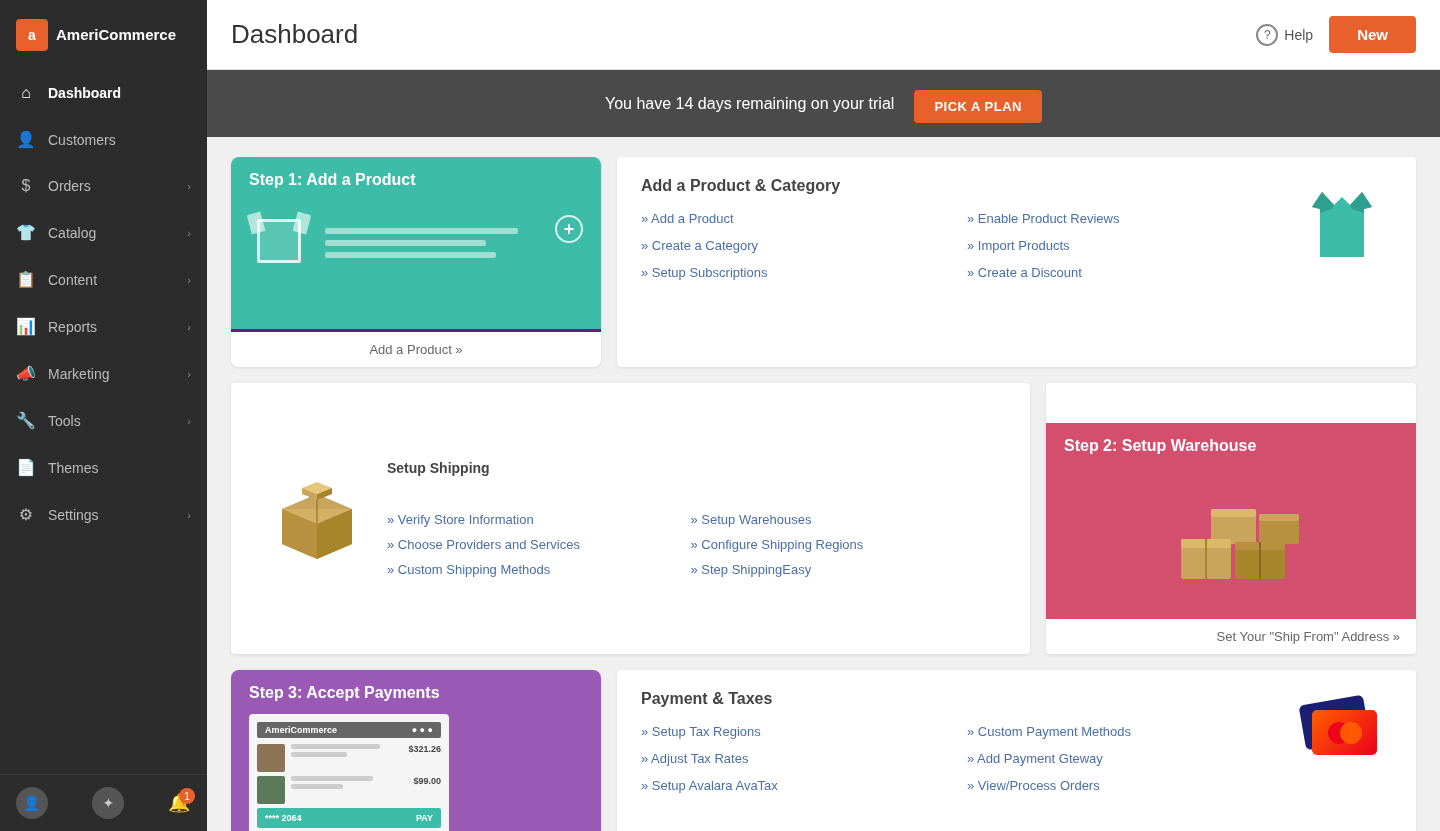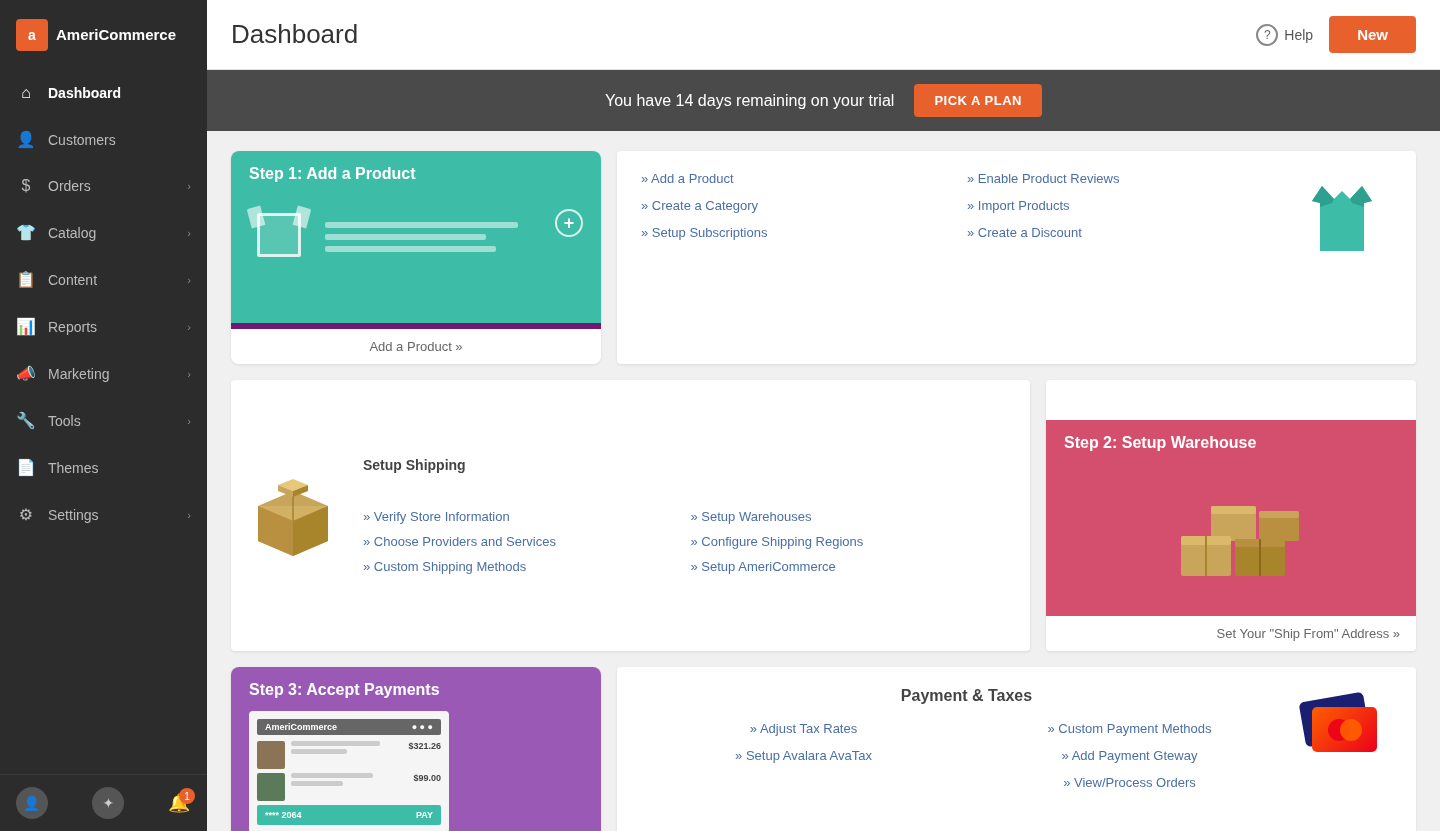--- a/index.html
+++ b/index.html
@@ -156,20 +156,21 @@
     .pick-plan-btn {
       background: #e8612c;
       color: white;
       border: none;
       padding: 9px 20px;
       font-size: 13px;
       font-weight: 700;
       border-radius: 4px;
       cursor: pointer;
       letter-spacing: 0.5px;
+      margin-top: 6px;
     }
 
     
     .dashboard-content {
       flex: 1;
       overflow-y: auto;
       padding: 20px 24px;
       background: #f0f0f0;
     }
 
@@ -203,21 +204,21 @@
       display: flex;
       flex-direction: column;
       justify-content: flex-start;
     }
     .step-card-header.teal { background: #3dbda7; }
     .step-card-footer {
       padding: 10px 16px;
       text-align: center;
       color: #666;
       font-size: 13px;
-      border-top: 6px solid #701a75;
+      border-top: 3px solid #701a75;
       background: white;
     }
 
     
     .info-card {
       flex: 1;
       padding: 20px 24px;
     }
     .info-card-title {
       font-size: 16px;
@@ -240,21 +241,21 @@
       font-size: 13px;
       cursor: pointer;
       text-decoration: none;
     }
 
     
     .shipping-card {
       flex: 1;
       display: flex;
       align-items: center;
-      padding: 20px 12px;
+      padding: 20px 36px;
       gap: 20px;
     }
     .shipping-icon-area {
       flex: 0 0 100px;
       display: flex;
       align-items: center;
       justify-content: center;
     }
     .shipping-info { flex: 1; }
     .shipping-links {
@@ -447,20 +448,21 @@
           </div>
         </div>
         <div class="step-card-footer">
           <span>Add a Product »</span>
         </div>
       </div>
 
       <div class="card info-card">
         <div style="display:flex;align-items:flex-start;justify-content:space-between;">
           <div style="flex:1;">
+            <div class="info-card-title">Add a Product &amp; Category</div>
             <div class="info-card-links">
               <div class="info-card-col">
                 <a class="info-link">» Add a Product</a>
                 <a class="info-link">» Create a Category</a>
                 <a class="info-link">» Setup Subscriptions</a>
               </div>
               <div class="info-card-col">
                 <a class="info-link">» Enable Product Reviews</a>
                 <a class="info-link">» Import Products</a>
                 <a class="info-link">» Create a Discount</a>
@@ -500,21 +502,21 @@
           <div class="divider-title">Setup Shipping</div>
           <div class="shipping-links">
             <div class="shipping-col">
               <a class="info-link">» Verify Store Information</a>
               <a class="info-link">» Choose Providers and Services</a>
               <a class="info-link">» Custom Shipping Methods</a>
             </div>
             <div class="shipping-col">
               <a class="info-link">» Setup Warehouses</a>
               <a class="info-link">» Configure Shipping Regions</a>
-              <a class="info-link">» Setup AmeriCommerce</a>
+              <a class="info-link">» Step ShippingEasy</a>
             </div>
           </div>
         </div>
       </div>
 
       <div class="card warehouse-card">
         <div class="warehouse-header">Step 2: Setup Warehouse</div>
         <div class="warehouse-img-area">
 
           <svg width="160" height="110" viewBox="0 0 160 110">
@@ -569,25 +571,26 @@
             <div style="background:#3dbda7;color:white;padding:5px 8px;border-radius:2px;font-size:9px;display:flex;justify-content:space-between;align-items:center;margin-top:4px;">
               <span>**** 2064</span>
               <span>PAY</span>
             </div>
           </div>
         </div>
 
       </div>
 
       <div class="card info-card">
-        <div style="display:flex;align-items:flex-start;justify-content:space-between;text-align:center;">
+        <div style="display:flex;align-items:flex-start;justify-content:space-between;">
           <div style="flex:1;">
             <div class="info-card-title">Payment &amp; Taxes</div>
             <div class="info-card-links">
               <div class="info-card-col">
+                <a class="info-link">» Setup Tax Regions</a>
                 <a class="info-link">» Adjust Tax Rates</a>
                 <a class="info-link">» Setup Avalara AvaTax</a>
               </div>
               <div class="info-card-col">
                 <a class="info-link">» Custom Payment Methods</a>
                 <a class="info-link">» Add Payment Gteway</a>
                 <a class="info-link">» View/Process Orders</a>
               </div>
             </div>
           </div>

